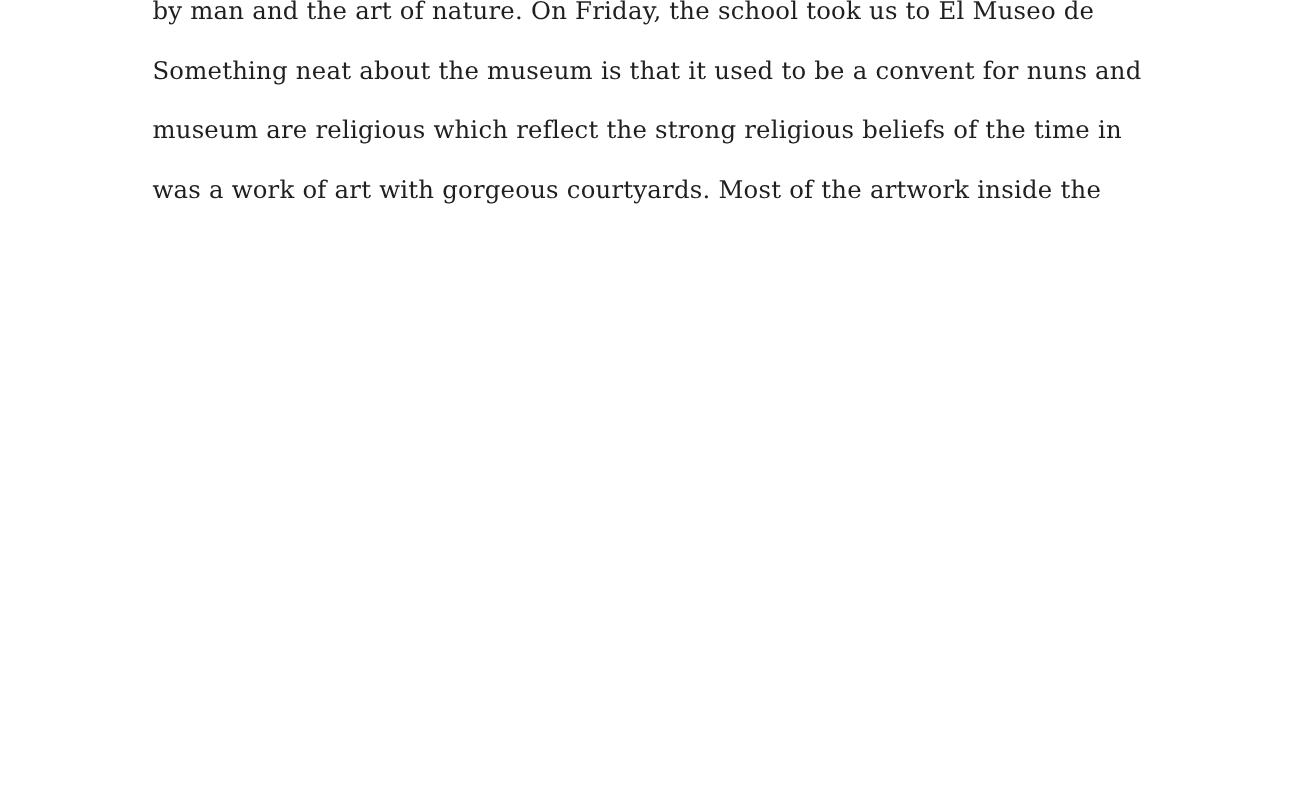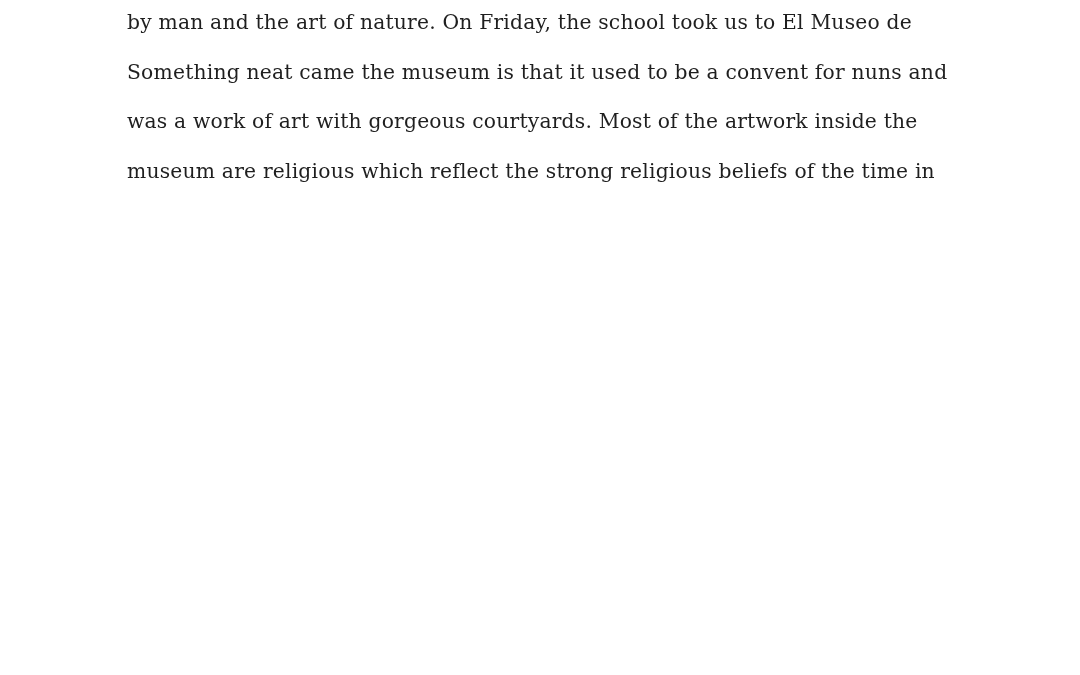--- a/index.html
+++ b/index.html
@@ -10,21 +10,21 @@
     width: 1080px;
     height: 675px;
     background: #ffffff;
     overflow: hidden;
     position: relative;
     font-family: "DejaVu Serif", "Liberation Serif", serif;
   }
   .document-page {
     position: absolute;
     left: 0;
-    top: 17px;
+    top: 4px;
     width: 1080px;
     height: 562px;
     background: #ffffff;
     text-decoration: underline;
   }
   .text-block {
     position: absolute;
     left: 127px;
     top: -19px;
     width: 860px;
@@ -37,17 +37,17 @@
     white-space: nowrap;
     height: 49.6px;
   }
 </style>
 </head>
 <body>
 
 <div class="document-page">
   <div class="text-block">
     <div class="text-line">by man and the art of nature. On Friday, the school took us to El Museo de</div>
-    <div class="text-line">Something neat came the museum is that it used to be a convent for nuns and</div>
+    <div class="text-line">Something neat about the museum is that it used to be a convent for nuns and</div>
+    <div class="text-line">museum are religious which reflect the strong religious beliefs of the time in</div>
     <div class="text-line">was a work of art with gorgeous courtyards. Most of the artwork inside the</div>
-    <div class="text-line">museum are religious which reflect the strong religious beliefs of the time in</div>
   </div>
 </div>
 
 </body></html>

